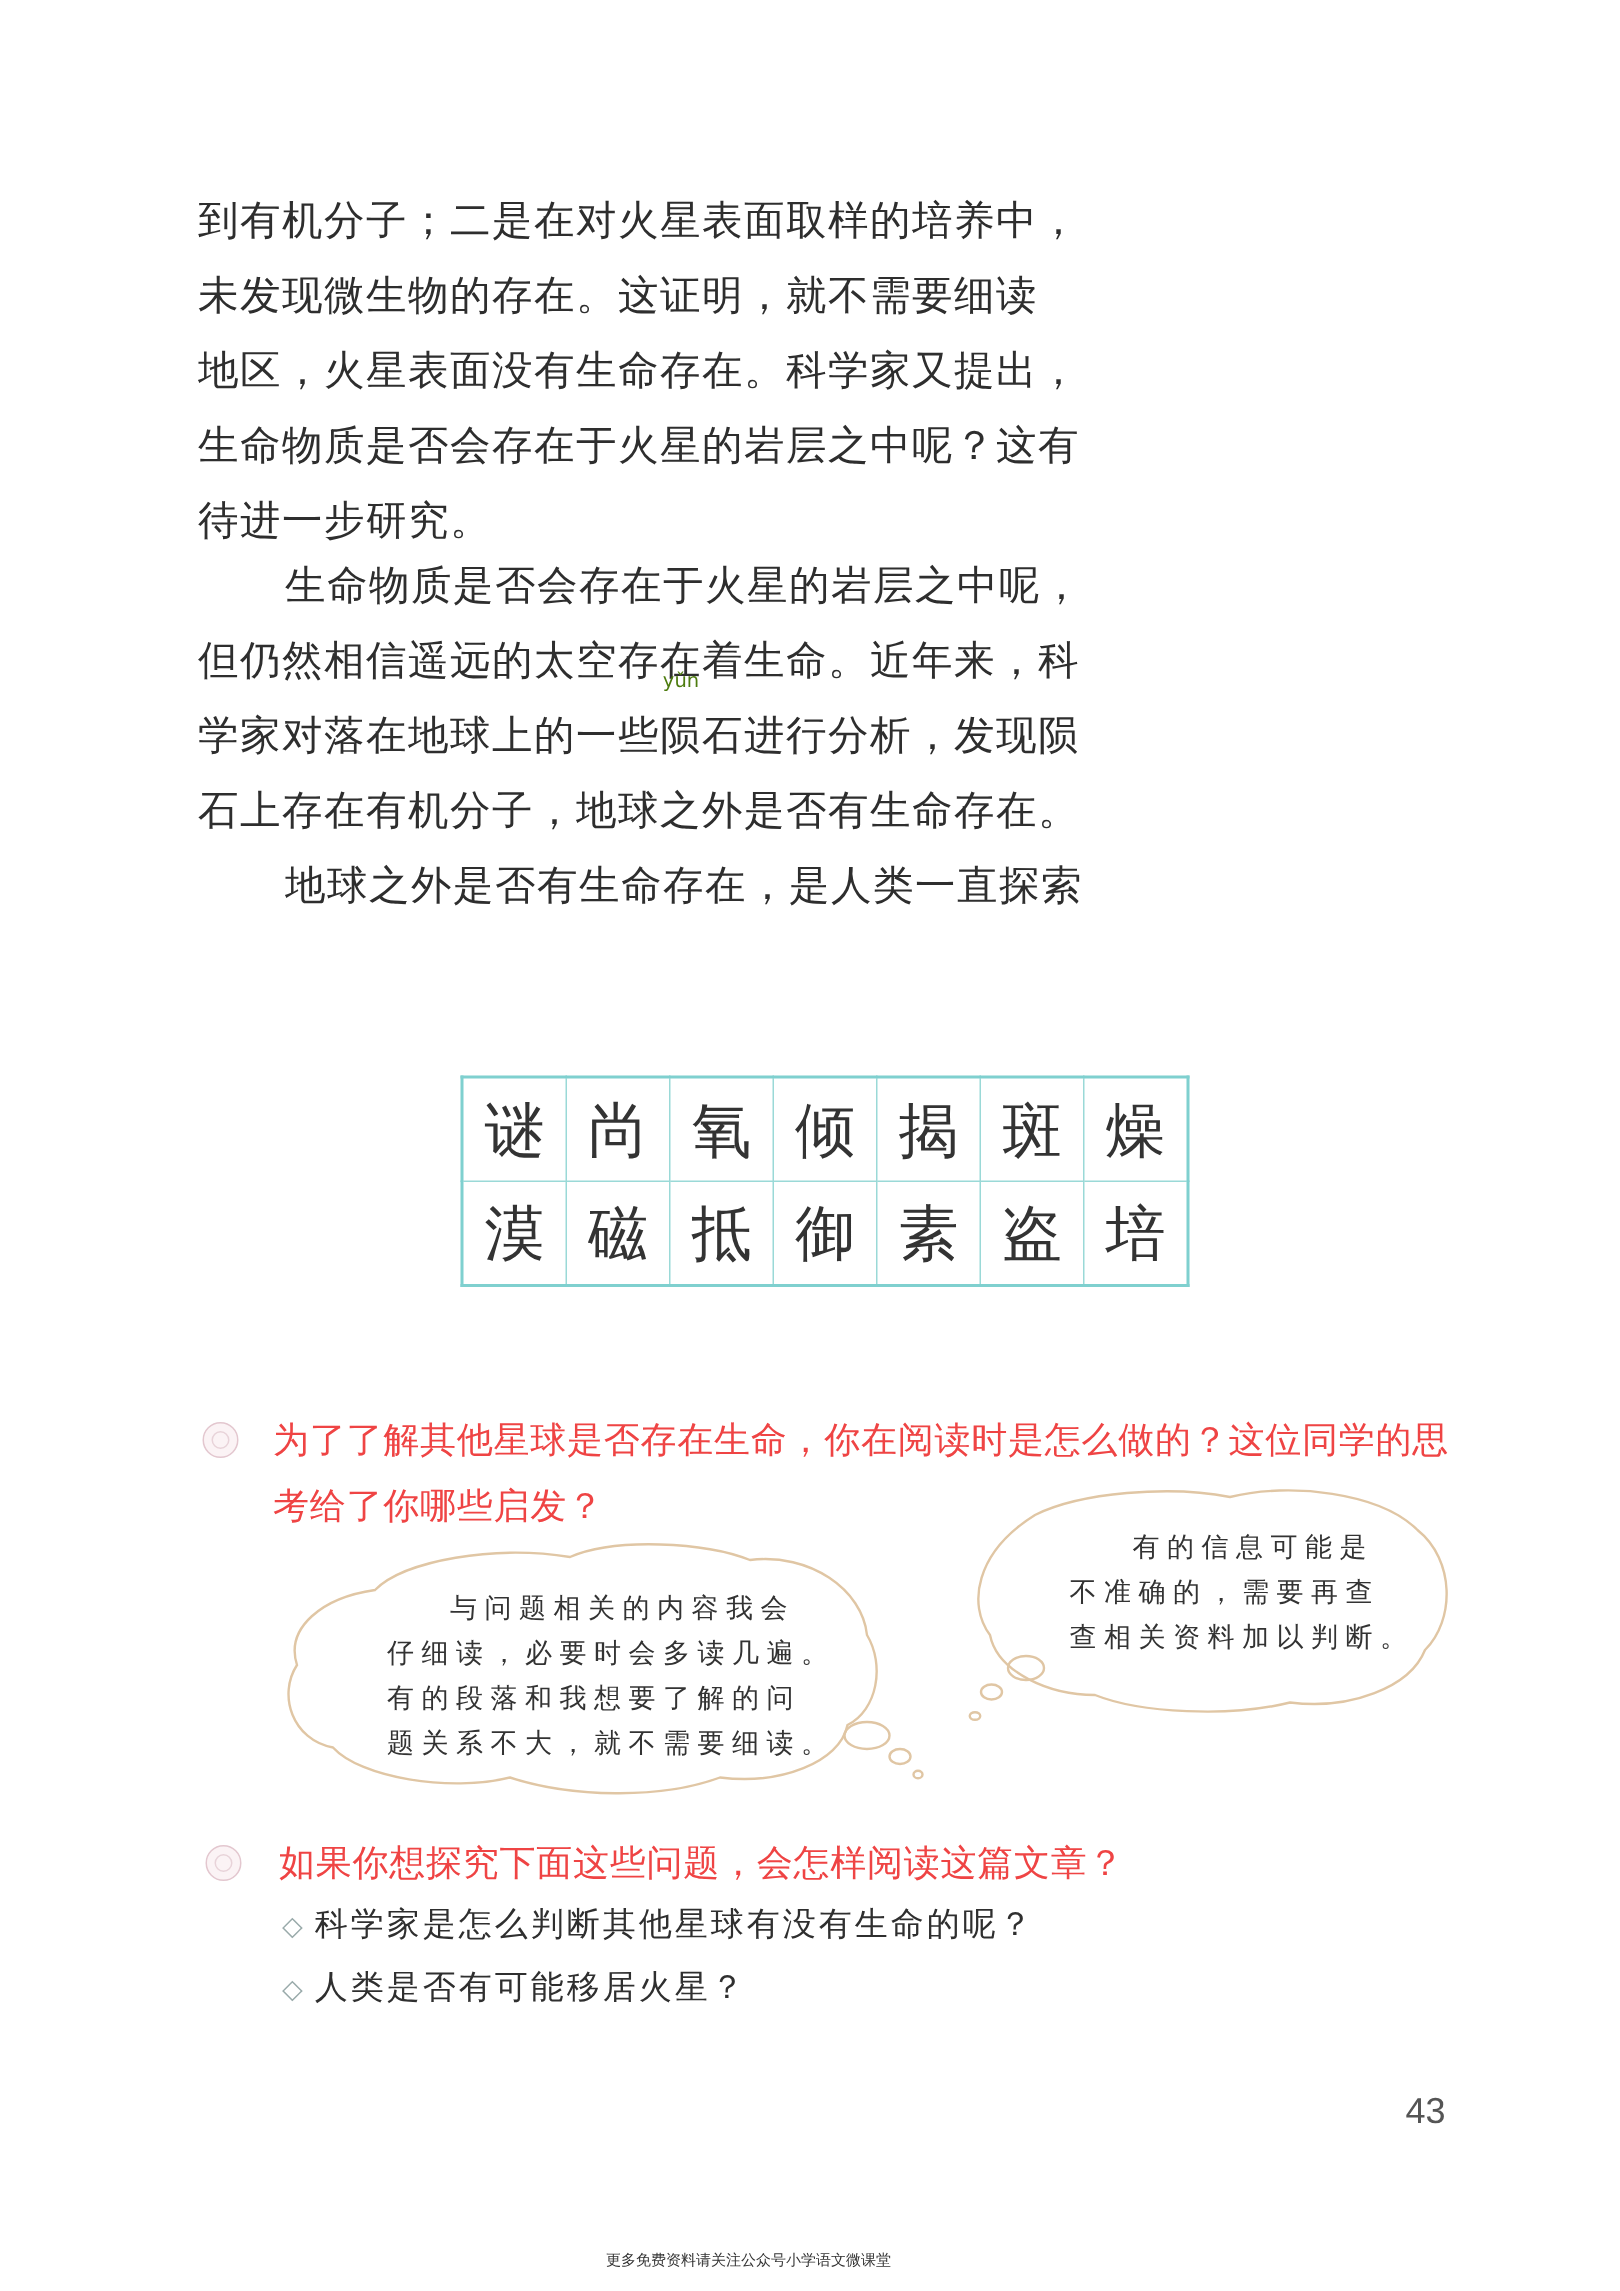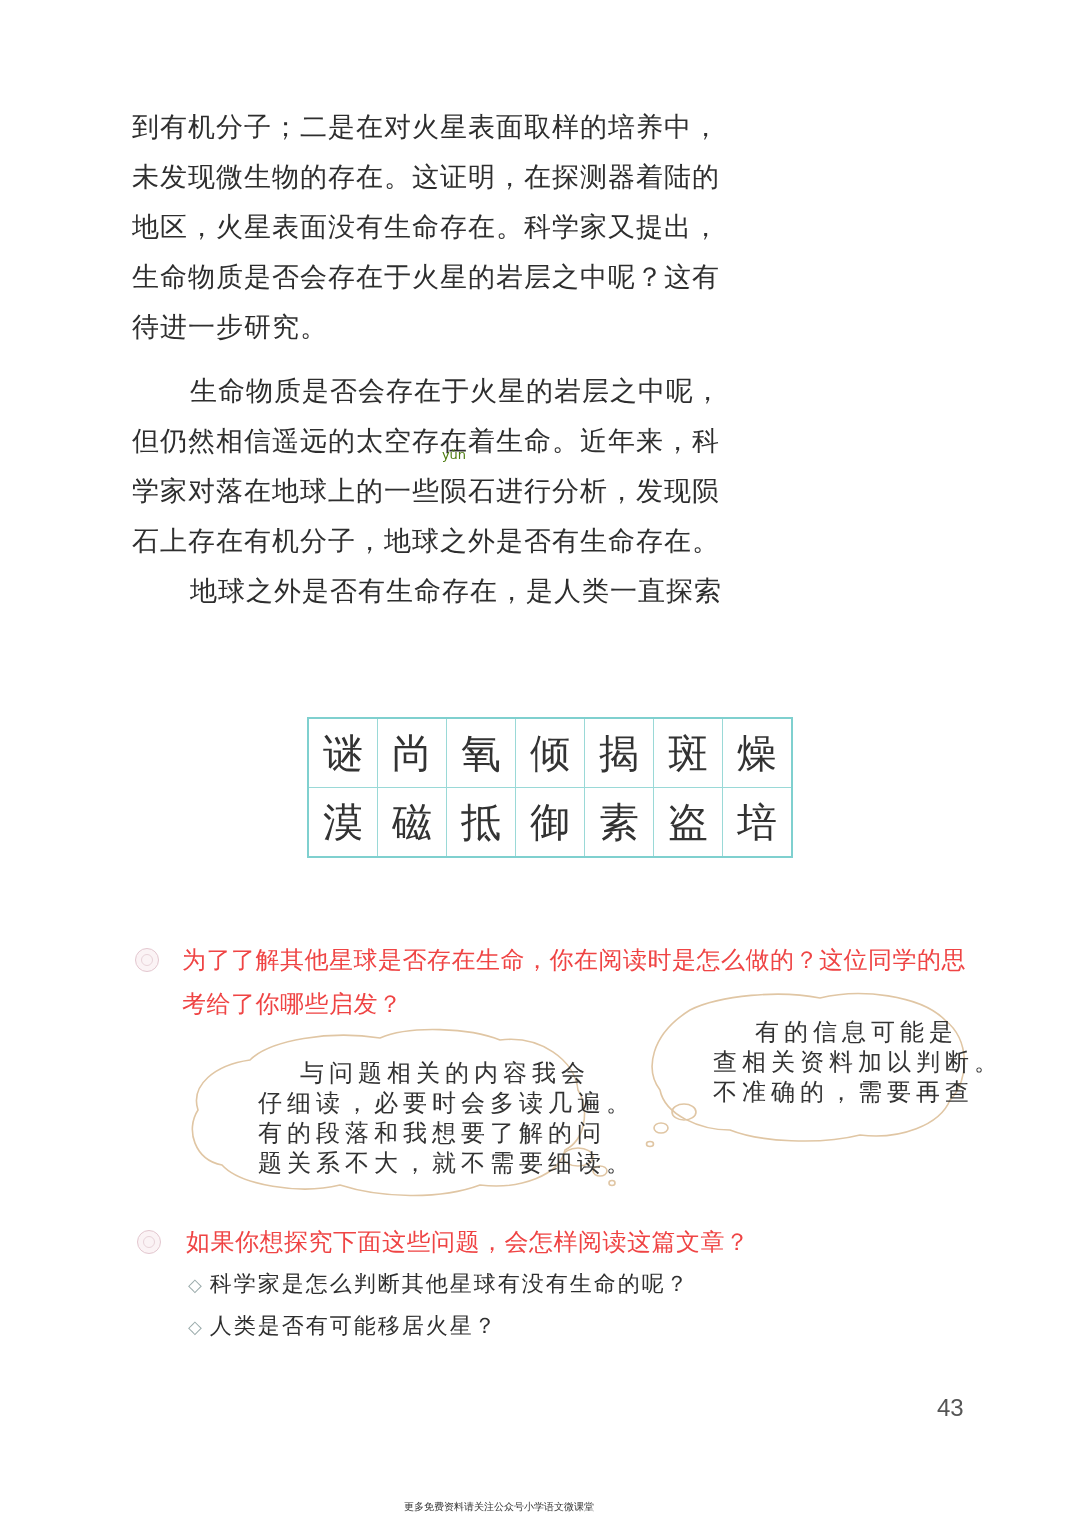--- a/index.html
+++ b/index.html
@@ -45,38 +45,38 @@
       border-radius: 50%; border: 1px solid #e8d3d9;
     }
     .bullet {
       position: absolute; left: 188px; font-size: 22px; line-height: 40px;
       font-family: "DejaVu Serif", serif; color: #2f2f2f; letter-spacing: 2px;
     }
     .diamond { color: #9aa; font-size: 18px; margin-right: 6px; }
     
     .bubble-svg { position: absolute; left: 0; top: 0; }
     .bubble-text {
-      position: absolute; font-size: 24px; line-height: 30px; letter-spacing: 5px;
+      position: absolute; font-size: 18px; line-height: 30px; letter-spacing: 5px;
       font-family: "DejaVu Serif", serif; color: #333; white-space: nowrap;
     }
     .page-number {
       position: absolute; left: 937px; top: 1394px; font-size: 24px;
       font-family: "Liberation Sans", sans-serif; color: #555;
     }
     .footer-note {
       position: absolute; left: 0; width: 998px; top: 1500px; text-align: center;
       font-size: 10px; font-family: "DejaVu Sans", sans-serif; color: #333;
     }
   </style>
 </head>
 <body>
 
-<div class="body-text" style="top:104px;font-family:Liberation Mono, monospace;">
+<div class="body-text" style="top:123px;">
   <span class="line">到有机分子；二是在对火星表面取样的培养中，</span>
-  <span class="line">未发现微生物的存在。这证明，在探测器着陆的</span>
+  <span class="line">未发现微生物的存在。这证明，就不需要细读</span>
   <span class="line">地区，火星表面没有生命存在。科学家又提出，</span>
   <span class="line">生命物质是否会存在于火星的岩层之中呢？这有</span>
   <span class="line">待进一步研究。</span>
 </div>
 
 <div class="body-text" style="top:366px;">
   <span class="line indent">生命物质是否会存在于火星的岩层之中呢，</span>
   <span class="line">但仍然相信遥远的太空存在着生命。近年来，科</span>
   <span class="line">
     <span>学家对落在地球上的一些</span><span class="ruby-wrap"><span class="pinyin">yǔn</span><span>陨</span></span><span>石进行分析，发现陨</span>
@@ -134,22 +134,22 @@
 
 <div class="bubble-text" style="left:300px; top:1058px;">
   <div style="padding-left:0;">与问题相关的内容我会</div>
   <div style="margin-left:-42px;">仔细读，必要时会多读几遍。</div>
   <div style="margin-left:-42px;">有的段落和我想要了解的问</div>
   <div style="margin-left:-42px;">题关系不大，就不需要细读。</div>
 </div>
 
 <div class="bubble-text" style="left:755px; top:1017px;">
   <div>有的信息可能是</div>
+  <div style="margin-left:-42px;">不准确的，需要再查</div>
   <div style="margin-left:-42px;">查相关资料加以判断。</div>
-  <div style="margin-left:-42px;">不准确的，需要再查</div>
 </div>
 
 <span class="q-icon" style="left:137px; top:1230px;"></span>
 <div class="q" style="top:1220px; left:186px;">
   <div>如果你想探究下面这些问题，会怎样阅读这篇文章？</div>
 </div>
 <div class="bullet" style="top:1264px;">
   <span class="diamond">◇</span><span>科学家是怎么判断其他星球有没有生命的呢？</span>
 </div>
 <div class="bullet" style="top:1306px;">

